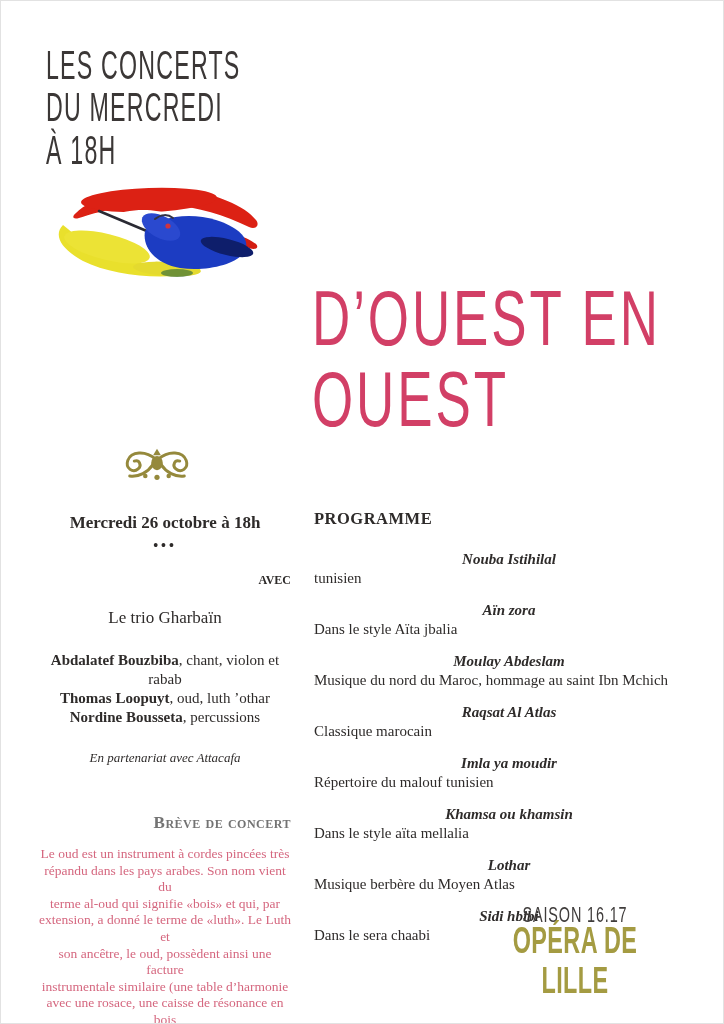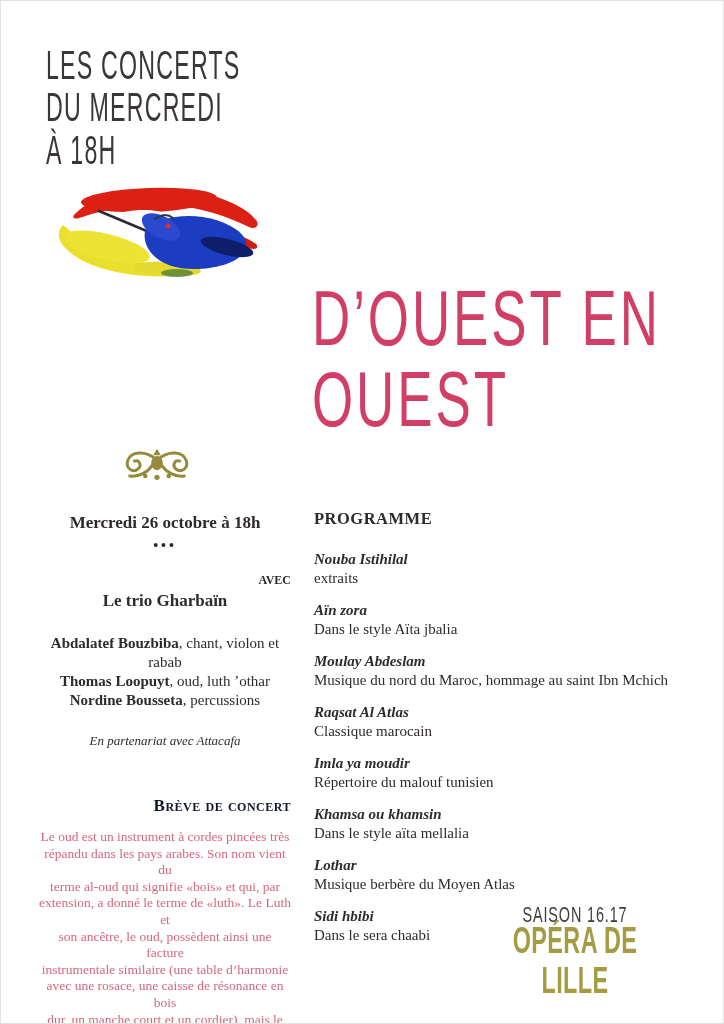--- a/index.html
+++ b/index.html
@@ -24,38 +24,38 @@
     font-size:54px;line-height:56px;letter-spacing:3px;color:#d23f66;
     transform:scale(0.98,1.45);transform-origin:top left;white-space:pre-line;
   }
   
   .ornament{position:absolute;left:117px;top:444px;width:78px;height:40px;}
   
   .left-col{position:absolute;left:38px;top:512px;width:252px;text-align:center;}
   .date-line{font-weight:700;font-size:17px;color:#2e2b2a;text-align:center;}
   .dots{font-size:14px;letter-spacing:3px;margin-top:5px;color:#2e2b2a;font-weight:700;}
   .avec{font-weight:700;font-size:12px;margin-top:19px;text-align:right;}
-  .ensemble{font-weight:700;font-size:17px;margin-top:3px;}
+  .ensemble{font-weight:400;font-size:17px;margin-top:20px;}
   .performers{margin-top:23px;font-size:15px;line-height:19px;}
   .performer b{font-weight:700;}
   .partnership{margin-top:23px;font-style:italic;font-size:13px;}
   .breve-heading{
     margin-top:47px;text-align:right;
     font-variant:small-caps;font-weight:700;font-size:17px;
-    letter-spacing:0.5px;color:#0f172a;
+    letter-spacing:0.5px;color:#737373;
   }
   .breve-paragraph{
     margin-top:13px;font-size:13.5px;line-height:16.6px;color:#d5677f;
     white-space:pre-line;text-align:center;
   }
   
   .right-col{position:absolute;left:313px;top:508px;width:390px;}
   .programme-heading{font-weight:700;font-size:16.5px;letter-spacing:0.5px;margin-bottom:21px;}
   .programme-item{margin-bottom:13px;}
-  .programme-item .title{font-weight:700;font-style:italic;font-size:15px;line-height:19px;}
+  .programme-item .title{font-weight:700;font-style:italic;font-size:15px;line-height:19px;text-align:center;}
   .programme-item .desc{font-size:15px;line-height:19px;}
   
   .footer-logo{position:absolute;right:58px;bottom:28px;width:180px;text-align:center;}
   .season{
     font-family:"Liberation Sans",sans-serif;font-size:17px;letter-spacing:1px;
     color:#3f3c3b;transform:scale(0.85,1.3);transform-origin:center;
   }
   .brand{
     font-family:"Liberation Sans",sans-serif;font-weight:700;font-size:30px;
     letter-spacing:0.5px;color:#a49b42;margin-top:2px;
@@ -151,21 +151,21 @@
 compositeur de l’opéra Kalila wa Dimna.</div>
 
   </div>
 
   <div class="right-col">
     <div class="programme-heading">PROGRAMME</div>
     <div>
 
         <div class="programme-item">
           <div class="title">Nouba Istihilal</div>
-          <div class="desc">extraits</div>
+          <div class="desc">tunisien</div>
         </div>
 
         <div class="programme-item">
           <div class="title">Aïn zora</div>
           <div class="desc">Dans le style Aïta jbalia</div>
         </div>
 
         <div class="programme-item">
           <div class="title">Moulay Abdeslam</div>
           <div class="desc">Musique du nord du Maroc, hommage au saint Ibn Mchich</div>

